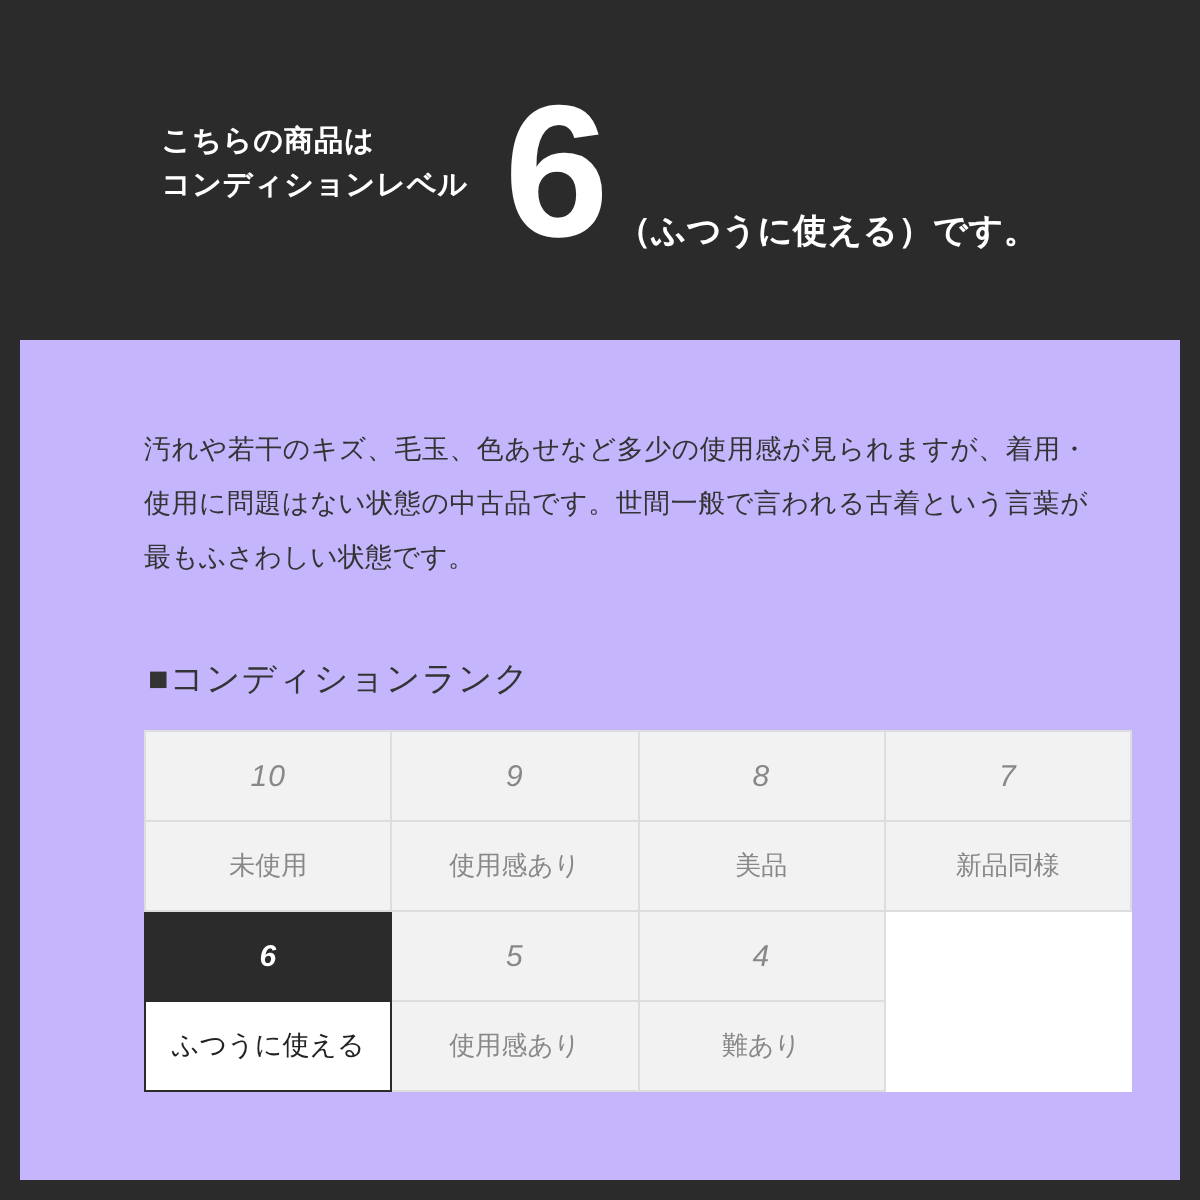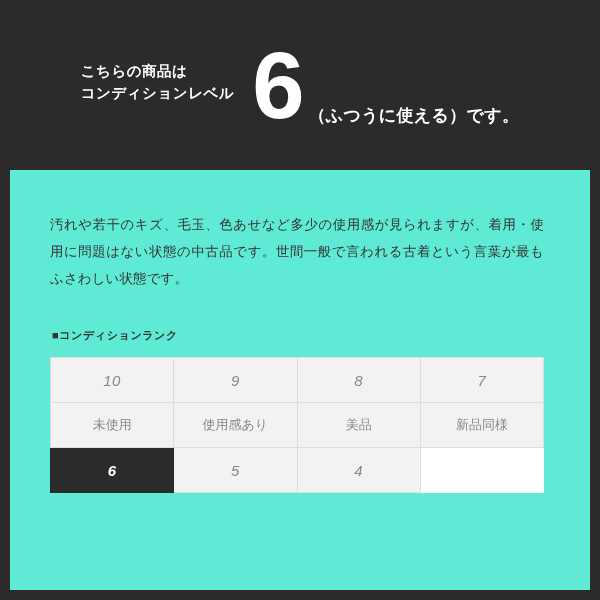--- a/index.html
+++ b/index.html
@@ -67,38 +67,38 @@
     margin-top: 48px;
   }
 
   
   .card {
     position: absolute;
     left: 10px;
     top: 170px;
     width: 580px;
     height: 420px;
-    background: #5eead4;
+    background: #c4b5fd;
     box-sizing: border-box;
-    padding: 42px 46px 0 40px;
+    padding: 42px 46px 0 62px;
   }
 
   .desc {
     font-size: 13.4px;
     line-height: 2.0;
     color: #333333;
     letter-spacing: 0.2px;
     margin: 0 0 36px 0;
     text-align: justify;
   }
 
   .section-title {
-    font-size: 11px;
+    font-size: 17px;
     color: #333333;
-    font-weight: bold;
+    font-weight: normal;
     letter-spacing: 0.6px;
     margin: 0 0 14px 2px;
   }
 
   
   .rank-table {
     border-collapse: collapse;
     width: 494px;
     table-layout: fixed;
   }
@@ -171,18 +171,24 @@
           <td class="lbl">使用感あり</td>
           <td class="lbl">美品</td>
           <td class="lbl">新品同様</td>
         </tr>
         <tr>
           <td class="num active-num">6</td>
           <td class="num">5</td>
           <td class="num">4</td>
           <td class="empty"></td>
         </tr>
+        <tr>
+          <td class="lbl active-lbl">ふつうに使える</td>
+          <td class="lbl">使用感あり</td>
+          <td class="lbl">難あり</td>
+          <td class="empty"></td>
+        </tr>
       </tbody>
     </table>
 
   </div>
 
 </div>
 
 </body></html>

